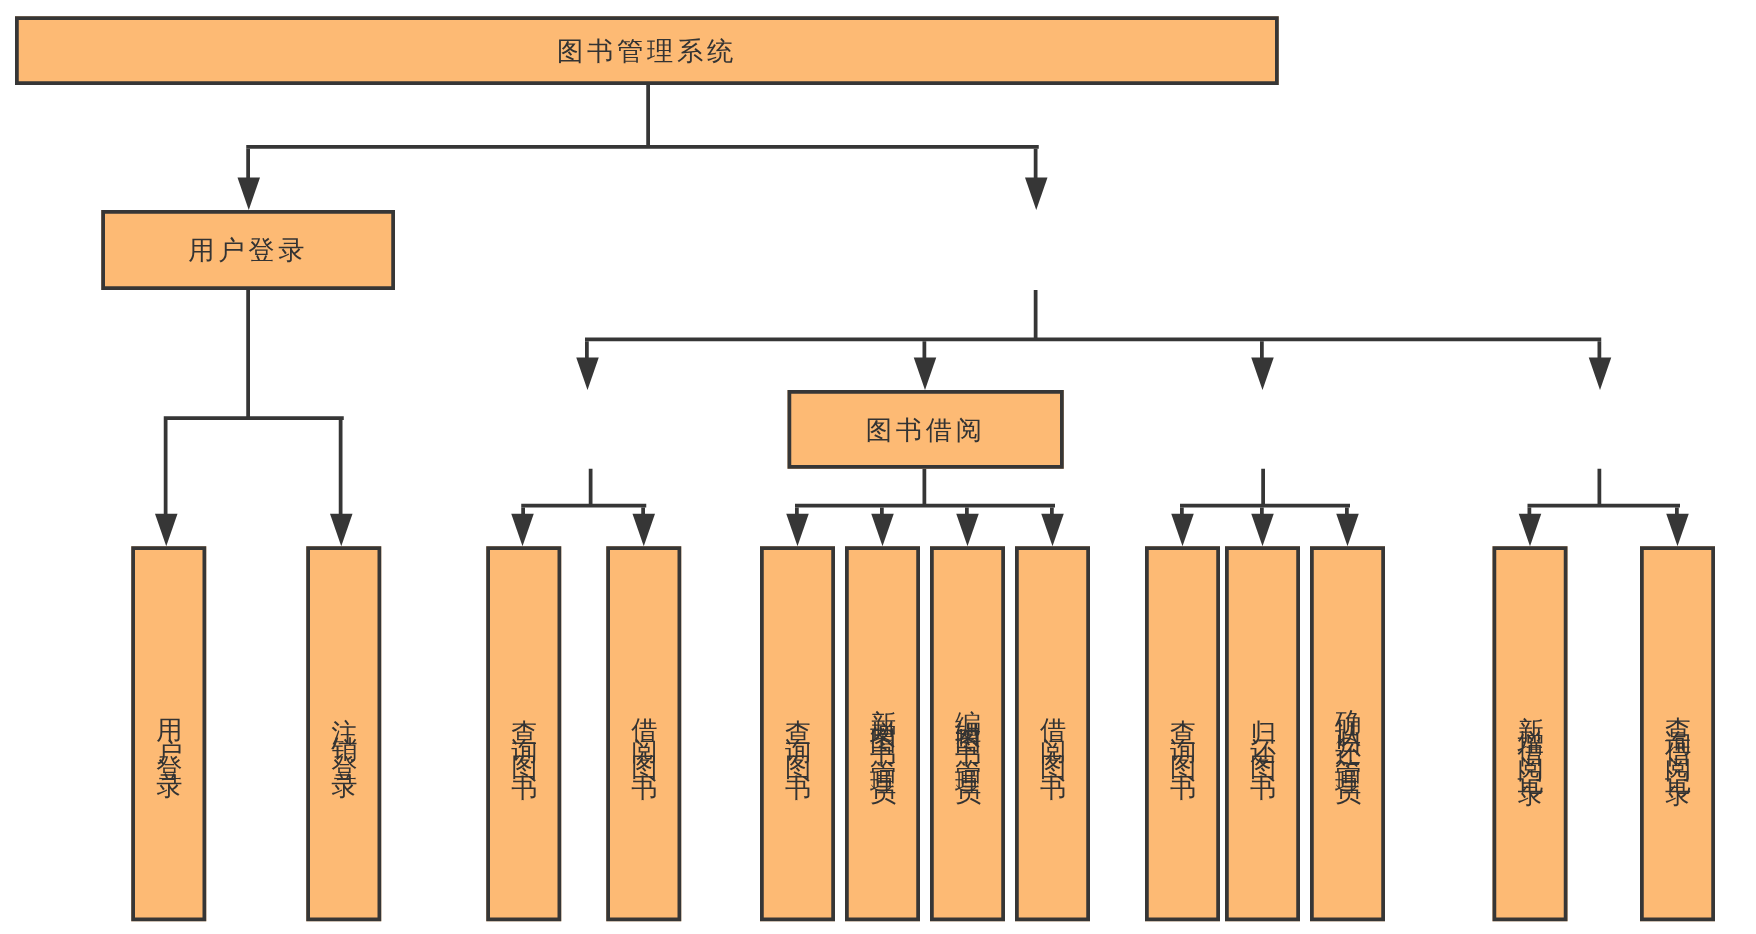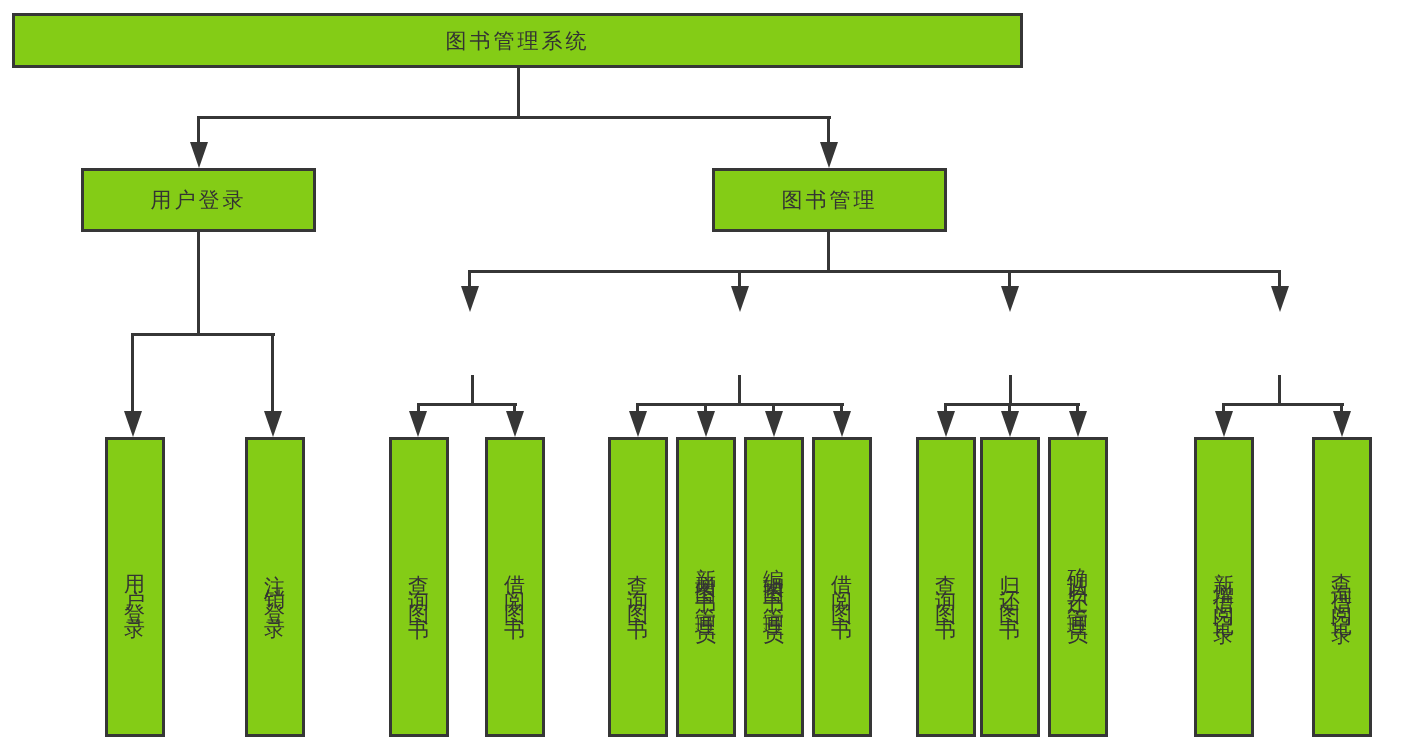--- a/index.html
+++ b/index.html
@@ -1,21 +1,21 @@
 <!DOCTYPE html>
 <html><head>
 <meta charset="utf-8">
 <style>
   html,body{margin:0;padding:0;background:#ffffff;}
   body{font-family:"Liberation Sans","DejaVu Sans",sans-serif;}
   #stage{position:relative;width:1405px;height:747px;background:#ffffff;overflow:hidden;}
 
   .box{
     position:absolute;
-    background:#84cc16;
+    background:#fdba74;
     border:3px solid #363636;
     box-sizing:border-box;
     display:flex;
     align-items:center;
     justify-content:center;
     color:#333333;
   }
   .hlabel{
     font-size:21px;
     letter-spacing:3px;
@@ -112,24 +112,24 @@
       <div class="arrow" style="left: 1333px; top: 411px;"></div>
     </div>
 
   <div class="box" style="left:12px;top:13px;width:1011px;height:55px">
     <span class="hlabel">图书管理系统</span>
   </div>
 
   <div class="box" style="left:81px;top:168px;width:235px;height:64px">
     <span class="hlabel">用户登录</span>
   </div>
-  <div class="box" style="left:712px;top:168px;width:235px;height:64px">
-    <span class="hlabel">图书管理</span>
+
+  <div class="box" style="left:630px;top:312px;width:221px;height:63px">
+    <span class="hlabel">图书借阅</span>
   </div>
-
 
   <div class="box leaf" style="left:105px">
     <span class="vtext sp-wide">用户登录</span>
   </div>
   <div class="box leaf" style="left:245px">
     <span class="vtext sp-wide">注销登录</span>
   </div>
 
   <div class="box leaf" style="left:389px">
     <span class="vtext sp-wide">查询图书</span>

